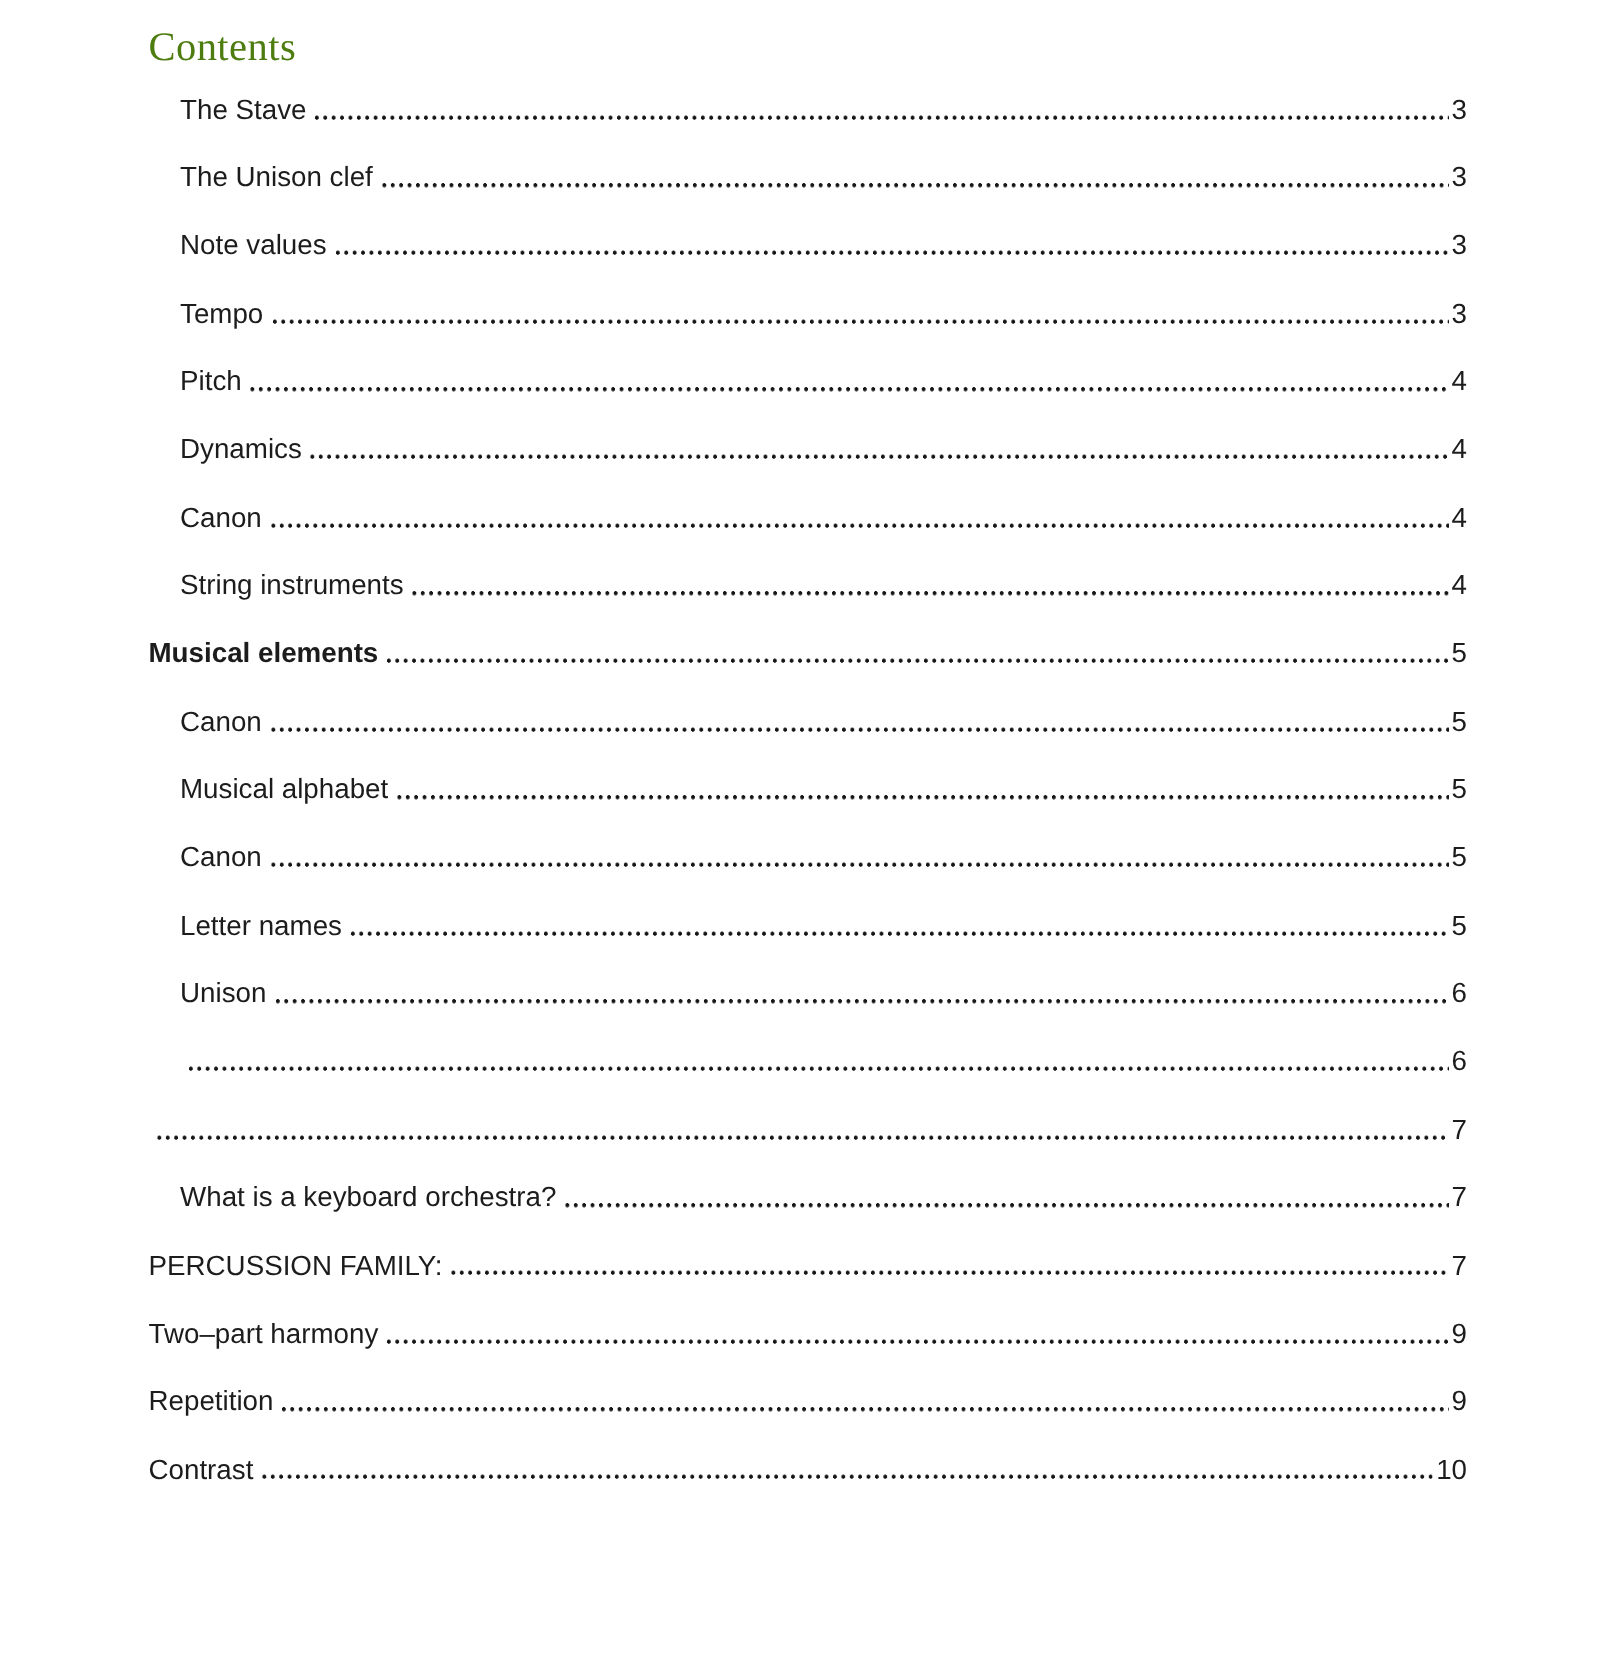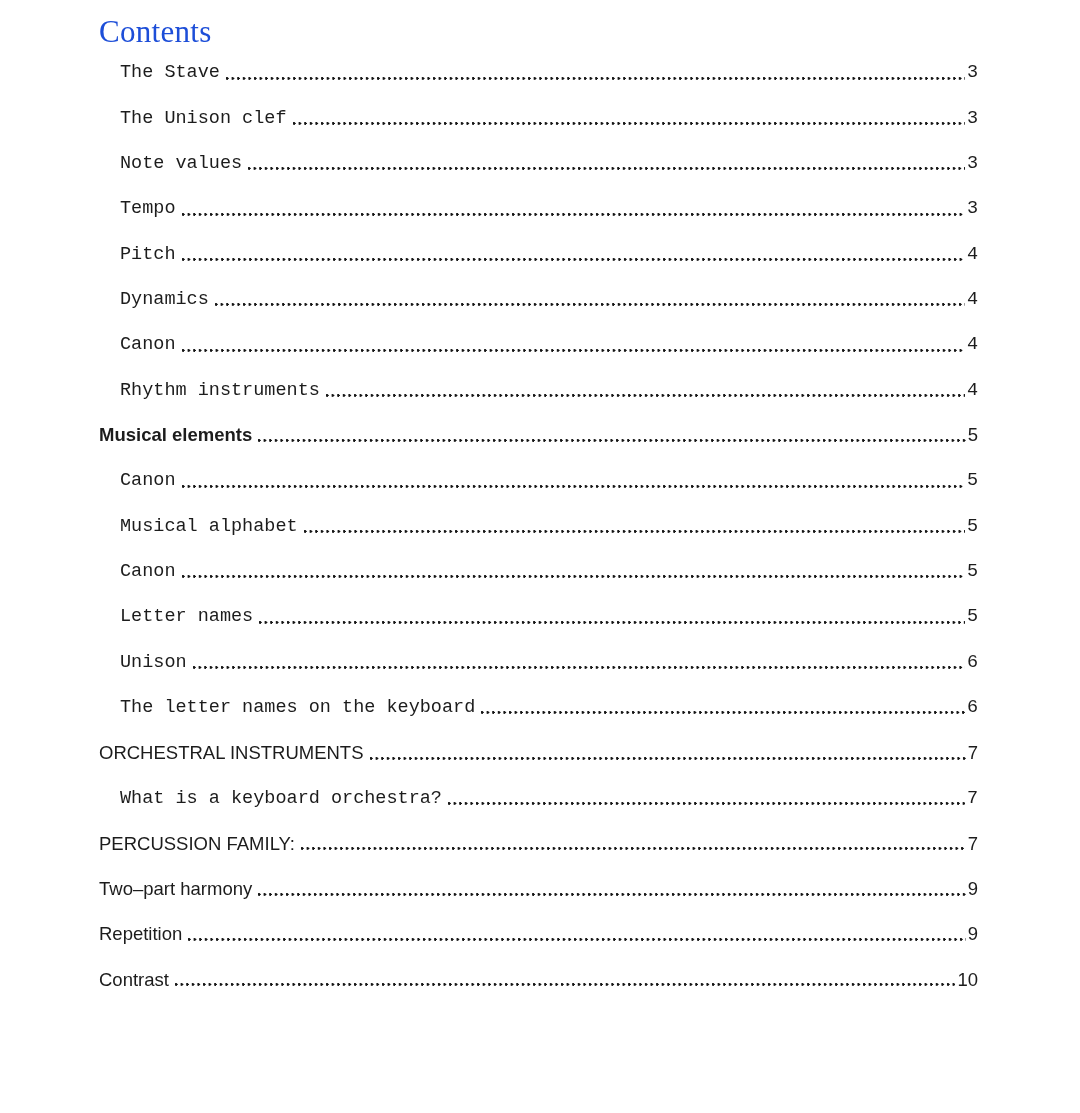--- a/index.html
+++ b/index.html
@@ -12,40 +12,39 @@
     height: 1113px;
     font-family: "Liberation Sans", sans-serif;
     color: #1c1c1c;
     overflow: hidden;
   }
   .doc-page {
     padding: 13px 102px 0 99px;
   }
   .toc-heading {
     font-family: "Liberation Serif", serif;
-    font-size: 31px;
+    font-size: 27px;
     font-weight: 400;
     line-height: 37px;
     letter-spacing: 0.3px;
-    color: #1d4ed8;
+    color: #4d7c0f;
     margin: 0;
   }
   .toc-list {
     margin-top: 0px;
   }
   .toc-row {
     display: flex;
     align-items: center;
     height: 45.35px;
     font-size: 18.5px;
     cursor: pointer;
   }
   .toc-row.level-2 {
     padding-left: 21px;
-    font-family: Liberation Mono, monospace;
   }
   .toc-row.bold .toc-label {
     font-weight: 700;
   }
   .toc-label {
     white-space: nowrap;
     flex: 0 0 auto;
   }
   .toc-leader {
     flex: 1 1 auto;
@@ -97,21 +96,21 @@
         <span class="toc-label">Dynamics</span>
         <span class="toc-leader"></span>
         <span class="toc-page">4</span>
       </div>
       <div class="toc-row level-2">
         <span class="toc-label">Canon</span>
         <span class="toc-leader"></span>
         <span class="toc-page">4</span>
       </div>
       <div class="toc-row level-2">
-        <span class="toc-label">Rhythm instruments</span>
+        <span class="toc-label">String instruments</span>
         <span class="toc-leader"></span>
         <span class="toc-page">4</span>
       </div>
       <div class="toc-row level-1 bold">
         <span class="toc-label">Musical elements</span>
         <span class="toc-leader"></span>
         <span class="toc-page">5</span>
       </div>
       <div class="toc-row level-2">
         <span class="toc-label">Canon</span>
@@ -132,26 +131,24 @@
         <span class="toc-label">Letter names</span>
         <span class="toc-leader"></span>
         <span class="toc-page">5</span>
       </div>
       <div class="toc-row level-2">
         <span class="toc-label">Unison</span>
         <span class="toc-leader"></span>
         <span class="toc-page">6</span>
       </div>
       <div class="toc-row level-2">
-        <span class="toc-label">The letter names on the keyboard</span>
         <span class="toc-leader"></span>
         <span class="toc-page">6</span>
       </div>
       <div class="toc-row level-1">
-        <span class="toc-label">ORCHESTRAL INSTRUMENTS</span>
         <span class="toc-leader"></span>
         <span class="toc-page">7</span>
       </div>
       <div class="toc-row level-2">
         <span class="toc-label">What is a keyboard orchestra?</span>
         <span class="toc-leader"></span>
         <span class="toc-page">7</span>
       </div>
       <div class="toc-row level-1">
         <span class="toc-label">PERCUSSION FAMILY:</span>

